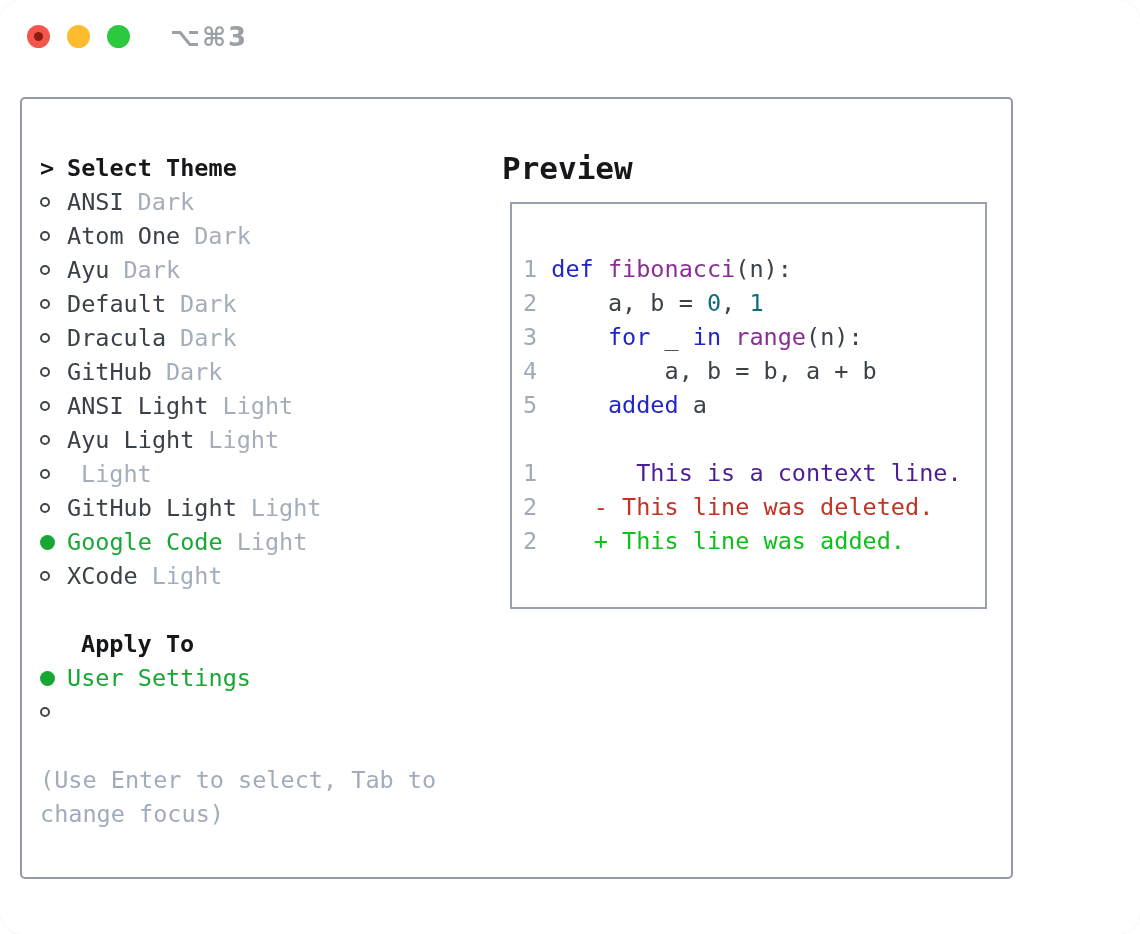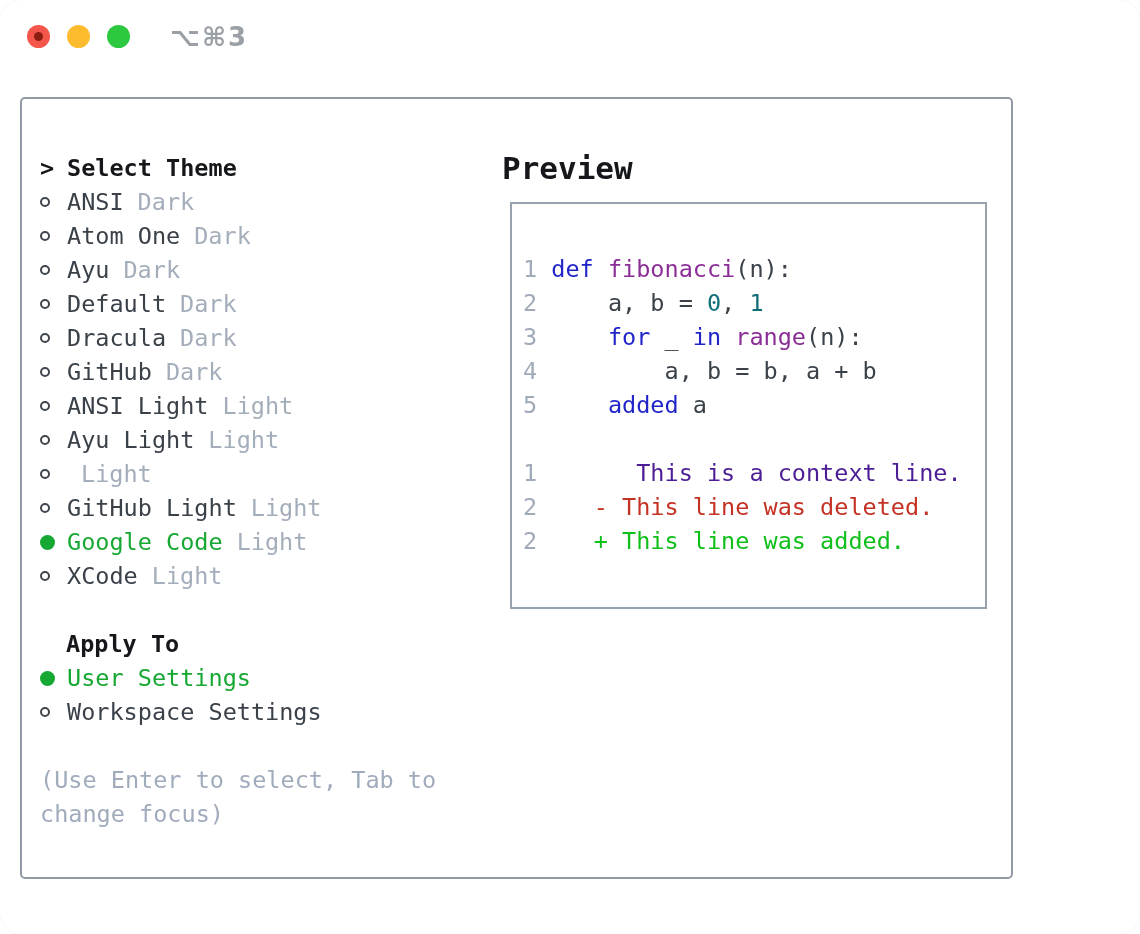--- a/index.html
+++ b/index.html
@@ -41,21 +41,21 @@
   .h-label { font-weight:bold; color:#15171a; }
   .radio {
     width:10px; height:10px; border-radius:50%;
     border:2.5px solid #40474e; background:transparent; display:inline-block;
   }
   .selected .radio { width:15px; height:15px; border:none; background:#17a833; }
   .t-name { color:#3a4149; }
   .selected .t-name { color:#17a833; }
   .t-variant { color:#a4aebb; margin-left:14px; }
   .spacer { height:34px; }
-  .apply-label { margin-left:26px; font-weight:bold; color:#15171a; }
+  .apply-label { margin-left:41px; font-weight:bold; color:#15171a; }
   .hint { width:30ch; font-size:23.5px; line-height:34px; color:#a0abbc; white-space:normal; }
 
   
   .preview-label {
     position:absolute; left:480px; top:52px; height:34px; line-height:34px;
     font-size:31px; font-weight:bold; color:#15171a;
   }
   .preview-box {
     position:absolute; left:488px; top:103px; width:477px; height:407px;
     border:2px solid #98a2ae; background:#ffffff;
@@ -191,21 +191,20 @@
           <div class="row selected">
             <span class="marker">
               <span class="radio"></span>
             </span>
             <span class="t-name">User Settings</span>
           </div>
           <div class="row">
             <span class="marker">
               <span class="radio"></span>
             </span>
-            <span class="t-name">Workspace Settings</span>
           </div>
         </div>
 
       <div class="spacer"></div>
 
       <div class="hint">(Use Enter to select, Tab to change focus)</div>
     </div>
 
     <div class="preview-label">Preview</div>
 

